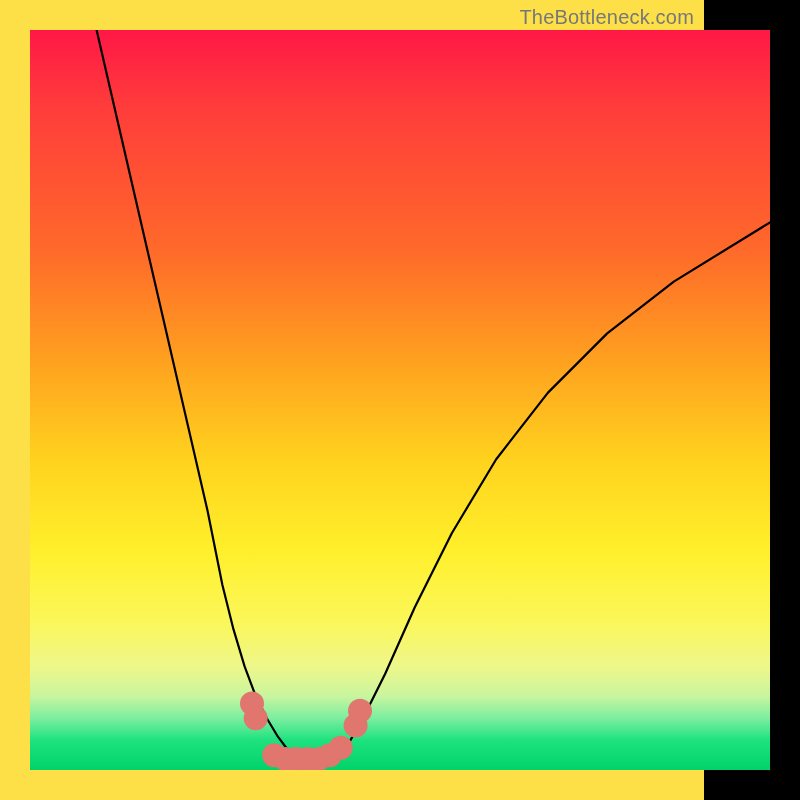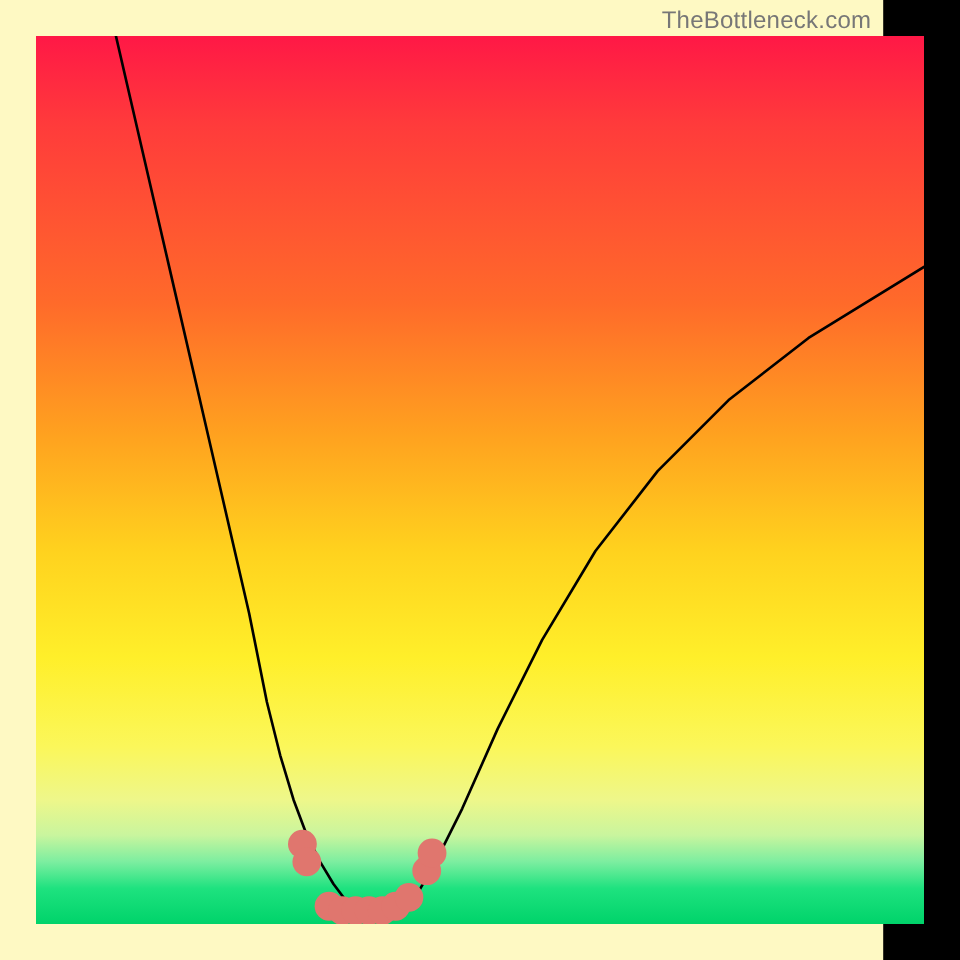--- a/index.html
+++ b/index.html
@@ -7,23 +7,22 @@
     padding: 0;
     width: 800px;
     height: 800px;
     background: #000;
     position: relative;
     font-family: Arial, sans-serif;
   }
   .outer {
     width: 704px;
     height: 800px;
-    background: #fef9c3;
+    background: #fde047;
     position: relative;
-    padding-left: 32px;
   }
   .plot-frame {
     position: absolute;
     left: 30px;
     top: 30px;
     width: 740px;
     height: 740px;
     overflow: hidden;
   }
   

